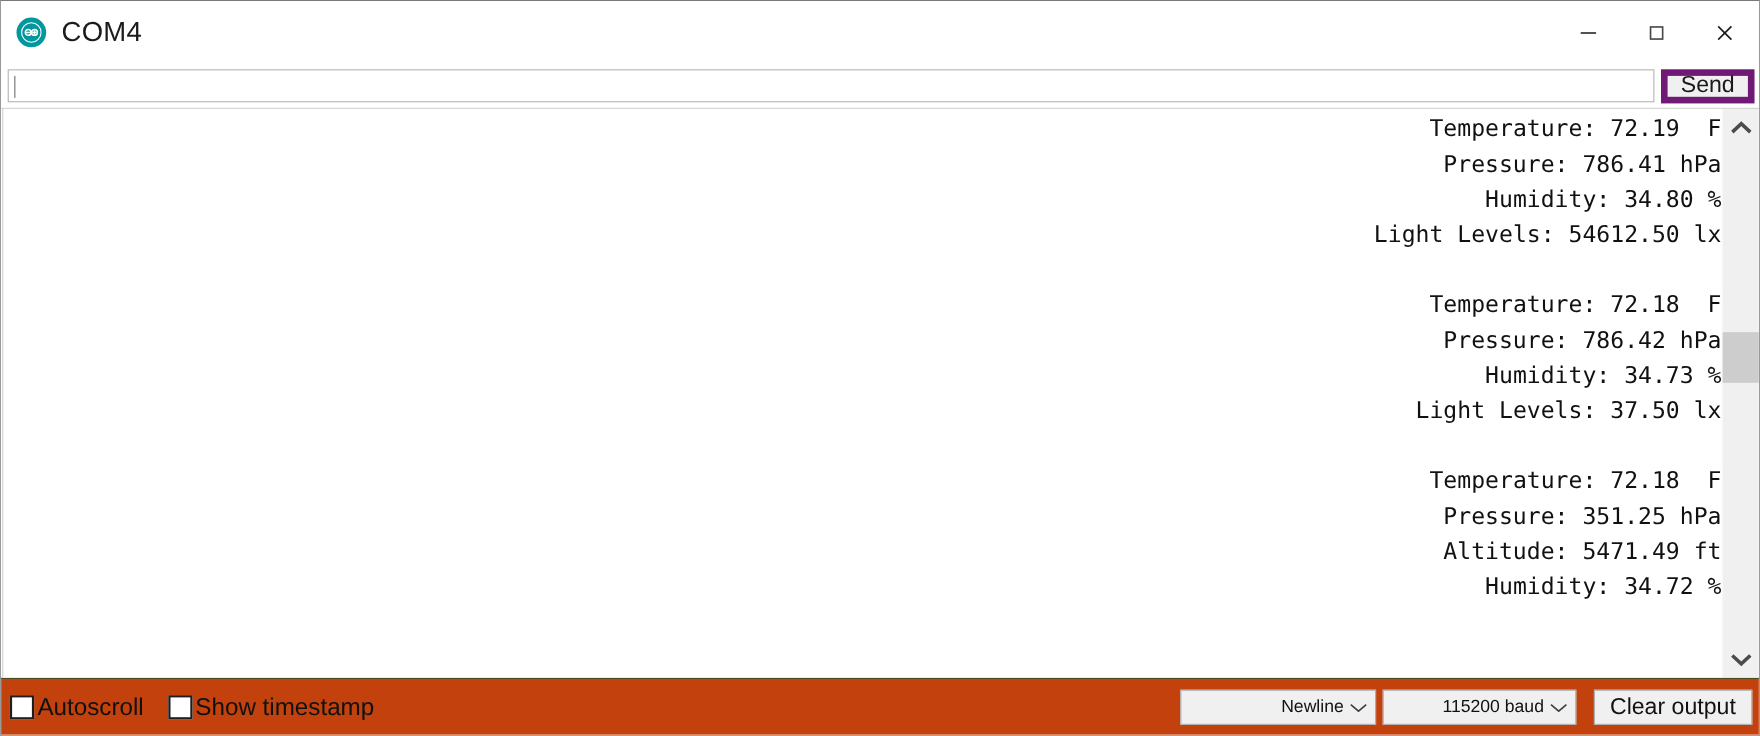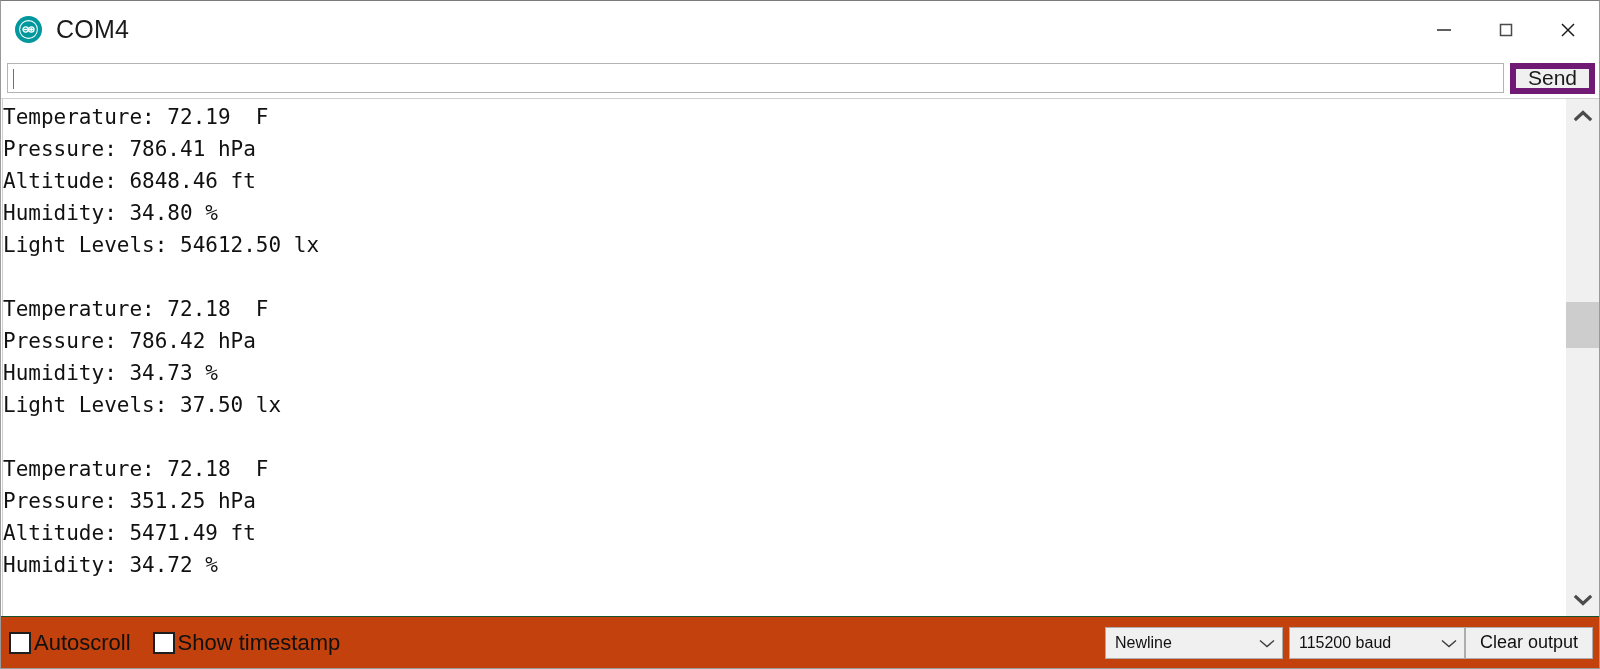--- a/index.html
+++ b/index.html
@@ -14,20 +14,21 @@
     position: relative;
     width: 1600px;
     height: 669px;
     box-sizing: border-box;
     background: #ffffff;
     border: 1px solid #9a9a9a;
     border-top: 1px solid #7a7a7a;
     display: flex;
     flex-direction: column;
     overflow: hidden;
+    text-align: right;
   }
 
   
   .titlebar {
     height: 57px;
     flex: 0 0 57px;
     background: #ffffff;
     display: flex;
     align-items: center;
     position: relative;
@@ -250,26 +251,26 @@
     display: flex;
     align-items: center;
   }
   .select-arrow svg { display: block; }
 
   .clear-btn {
     height: 32px;
     box-sizing: border-box;
     background: #f0f0f0;
     border: 1px solid #adadad;
-    margin-left: 0;
+    margin-left: 16px;
     padding: 0 14px;
     display: flex;
     align-items: center;
     justify-content: center;
-    font-size: 18px;
+    font-size: 21px;
     color: #111111;
     white-space: nowrap;
     cursor: default;
     font-family: "Liberation Sans", sans-serif;
   }
 </style>
 </head>
 <body>
 
 <div class="window">
@@ -316,21 +317,20 @@
       <span class="caret"></span>
       <span class="value"></span>
     </div>
     <div class="send-btn">Send</div>
   </div>
 
   <div class="console-wrap">
     <div class="console" id="console">
         <div class="console-line">Temperature: 72.19  F</div>
         <div class="console-line">Pressure: 786.41 hPa</div>
-        <div class="console-line">Altitude: 6848.46 ft</div>
         <div class="console-line">Humidity: 34.80 %</div>
         <div class="console-line">Light Levels: 54612.50 lx</div>
         <div class="console-line"></div>
         <div class="console-line">Temperature: 72.18  F</div>
         <div class="console-line">Pressure: 786.42 hPa</div>
         <div class="console-line">Humidity: 34.73 %</div>
         <div class="console-line">Light Levels: 37.50 lx</div>
         <div class="console-line"></div>
         <div class="console-line">Temperature: 72.18  F</div>
         <div class="console-line">Pressure: 351.25 hPa</div>

